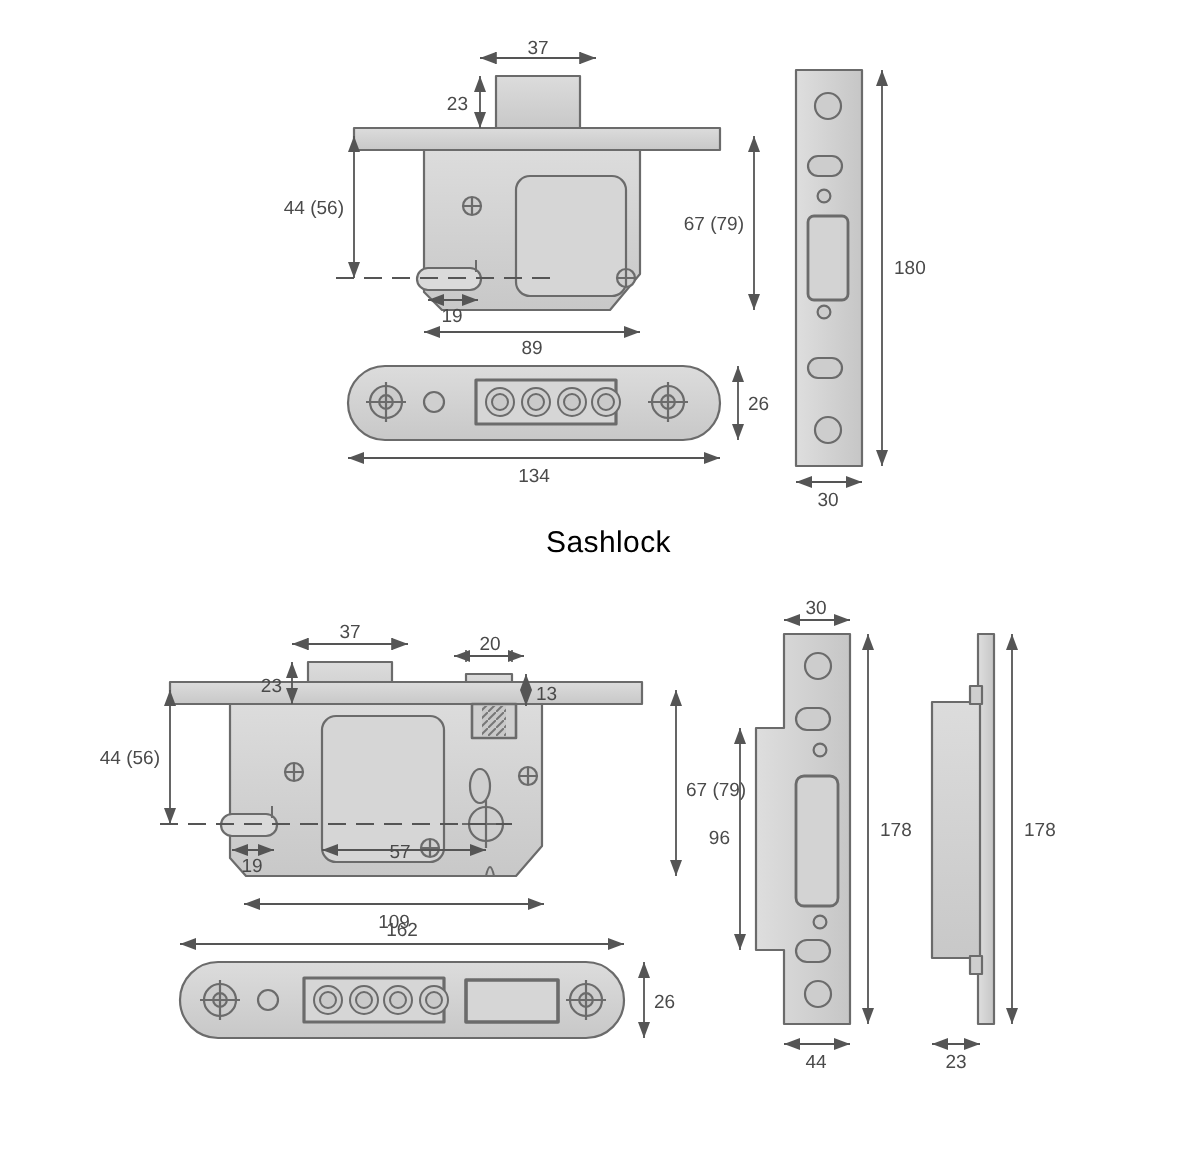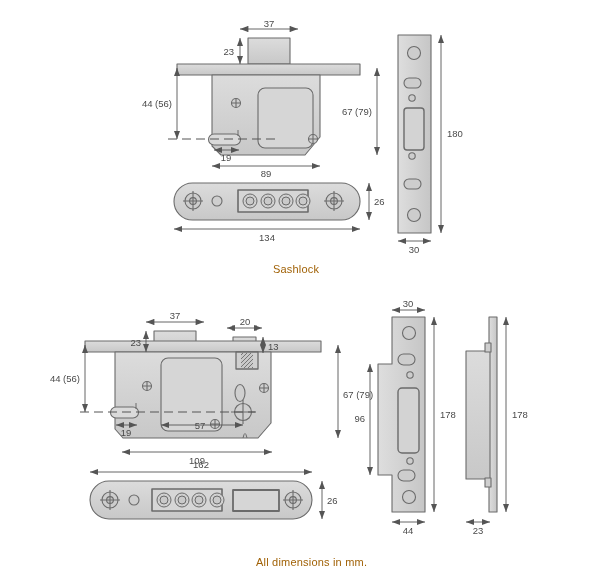--- a/index.html
+++ b/index.html
@@ -1,20 +1,20 @@
 <!DOCTYPE html>
 <html><head>
 <meta charset="utf-8">
 <style>
   html,body{margin:0;padding:0;background:#ffffff;}
   body{width:600px;height:576px;position:relative;overflow:hidden;
        font-family:"Liberation Sans",sans-serif;color:#4a4a4a;}
   .stage{position:absolute;inset:0;margin-top:20px;}
   svg{display:block;}
-  .cap{position:absolute;font-size:11px;color:#a16207;letter-spacing:.2px;
+  .cap{position:absolute;font-size:15px;color:#000000;letter-spacing:.2px;
        white-space:nowrap;}
   #cap-sash{left:273px;top:243px;}
   #cap-dims{left:256px;top:536px;}
 </style>
 </head>
 <body>
 
 <div class="stage">
 
 <svg width="600" height="576" viewBox="0 0 600 576">
@@ -322,15 +322,14 @@
     </g>
 
     <g>
       <path d="M466,502 H490" marker-start="url(#ah2)" marker-end="url(#ah)"></path>
       <text x="478" y="514" fill="#4a4a4a" text-anchor="middle" stroke="none">23</text>
     </g>
   </g>
 </svg>
 
 <div class="cap" id="cap-sash">Sashlock</div>
-<div class="cap" id="cap-dims">All dimensions in mm.</div>
 
 </div>
 
 </body></html>

